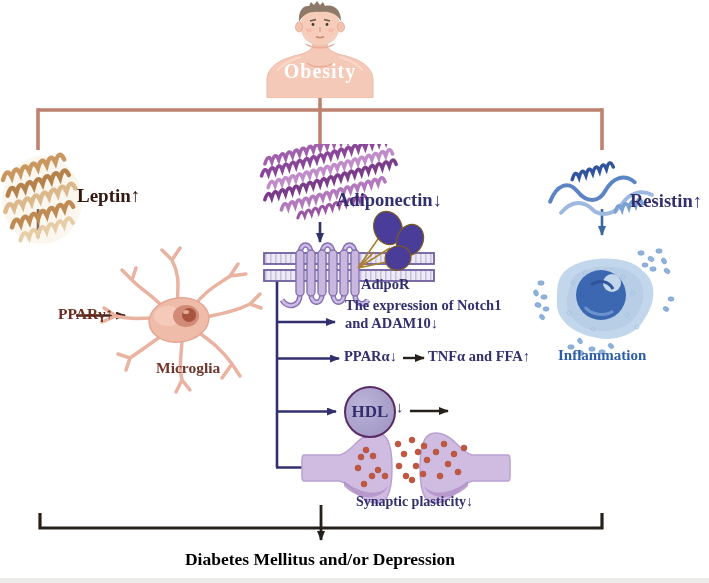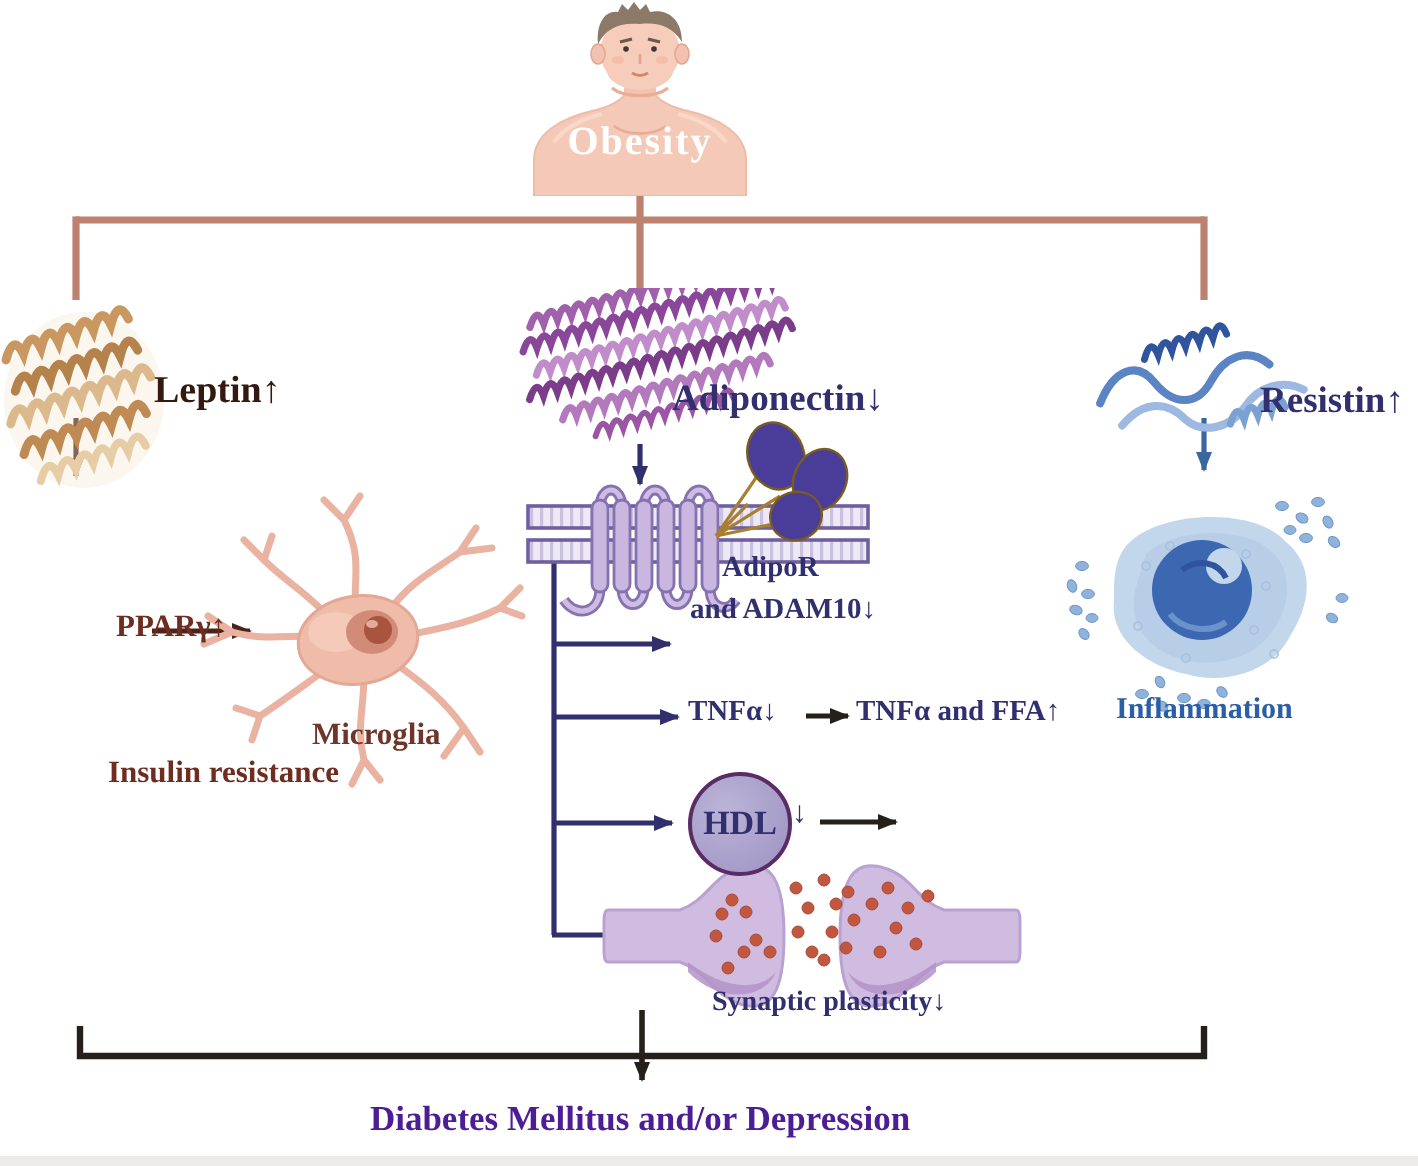--- a/index.html
+++ b/index.html
@@ -4,21 +4,21 @@
 <style>
   html,body{margin:0;padding:0;background:#ffffff;}
   #fig{position:relative;width:709px;height:583px;background:#ffffff;overflow:hidden;
        font-family:"Liberation Serif",serif;}
   .lbl{position:absolute;font-weight:bold;white-space:nowrap;line-height:1.1;}
   .navy{color:#312f6e;}
   .maroon{color:#6e2d1f;margin-left:45px;}
   .darkbrown{color:#33190f;}
   .micro{color:#6e352a;}
   .blue{color:#2b5ea7;}
-  .near-black{color:#4c1d95;}
+  .near-black{color:#000000;}
   .white{color:#ffffff;}
   .center{transform:translateX(-50%);}
   .abs{position:absolute;}
   #hdl-circle{position:absolute;left:344px;top:386px;width:52px;height:52px;border-radius:50%;
     border:2.5px solid #5b2b66;background:radial-gradient(circle at 35% 35%,#bcb4d8,#9c92c2);
     display:flex;align-items:center;justify-content:center;box-sizing:border-box;}
   #hdl-circle span{font-weight:bold;font-size:17px;color:#312f6e;}
   .edge-strip{position:absolute;left:0;right:0;bottom:0;height:5px;background:#edebe9;}
 </style>
 </head>
@@ -253,28 +253,28 @@
 
   <div id="hdl-circle">
     <span>HDL</span>
   </div>
 
   <div class="lbl white center" style="left:320px;top:60px;font-size:20px;letter-spacing:1px;">Obesity</div>
 
   <div class="lbl darkbrown" style="left:77px;top:186px;font-size:19px;">Leptin↑</div>
   <div class="lbl maroon" style="left:13px;top:305px;font-size:15.5px;">PPARγ↑</div>
   <div class="lbl micro" style="left:156px;top:328px;font-size:15.5px;margin-top:31px;">Microglia</div>
-  <div class="lbl maroon" style="left:9px;top:378px;font-size:15.5px;">Insulin resistance</div>
 
   <div class="lbl navy" style="left:336px;top:190px;font-size:18.5px;">Adiponectin↓</div>
   <div class="lbl navy" style="left:361px;top:277px;font-size:14.5px;">AdipoR</div>
   <div class="lbl navy" style="left:345px;top:296px;font-size:14.5px;line-height:18px;">
+    <span style="display:block;">The expression of Notch1</span>
     <span style="display:block;">and ADAM10↓</span>
   </div>
-  <div class="lbl navy" style="left:344px;top:349px;font-size:14.5px;">TNFα↓</div>
+  <div class="lbl navy" style="left:344px;top:349px;font-size:14.5px;">PPARα↓</div>
   <div class="lbl navy" style="left:428px;top:349px;font-size:14.5px;">TNFα and FFA↑</div>
   <div class="lbl navy" style="left:396px;top:399px;font-size:15px;">↓</div>
   <div class="lbl navy" style="left:356px;top:494px;font-size:14px;">Synaptic plasticity↓</div>
 
   <div class="lbl navy" style="left:630px;top:191px;font-size:18.5px;">Resistin↑</div>
   <div class="lbl blue" style="left:558px;top:347px;font-size:15px;">Inflammation</div>
 
   <div class="lbl near-black center" style="left:320px;top:550px;font-size:17.5px;">Diabetes Mellitus and/or Depression</div>
 
   <div class="edge-strip"></div>

